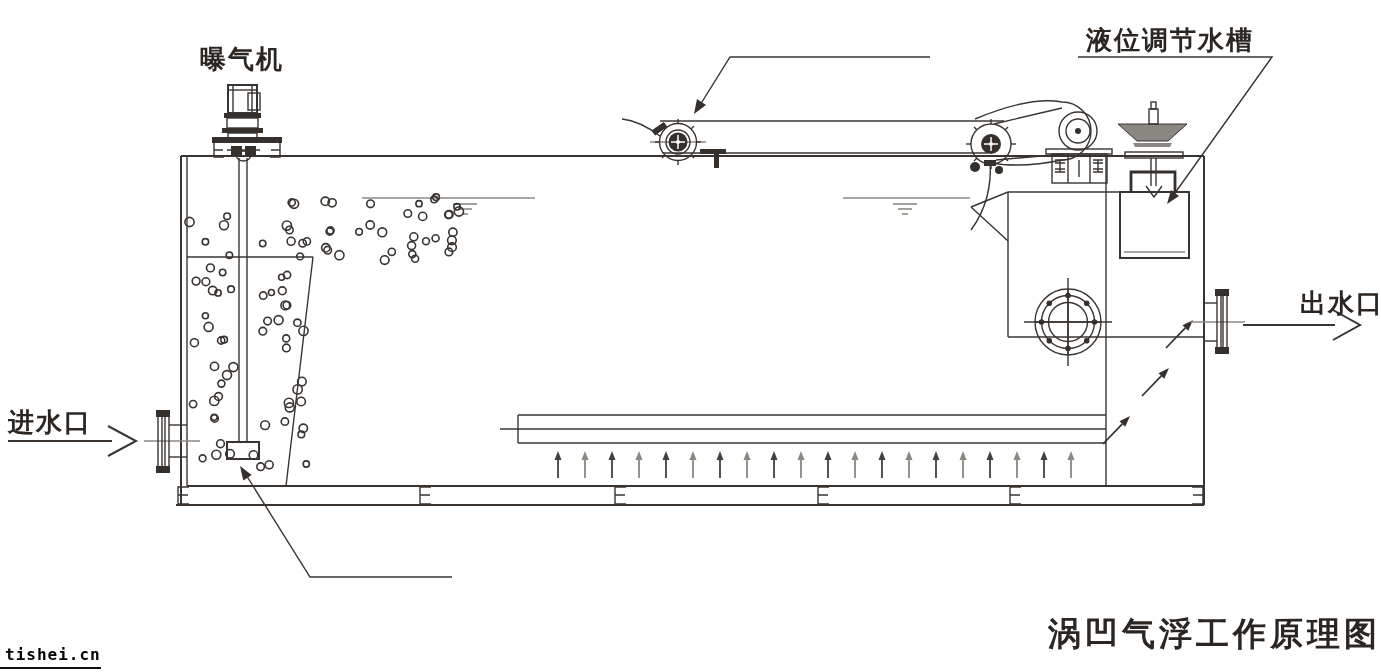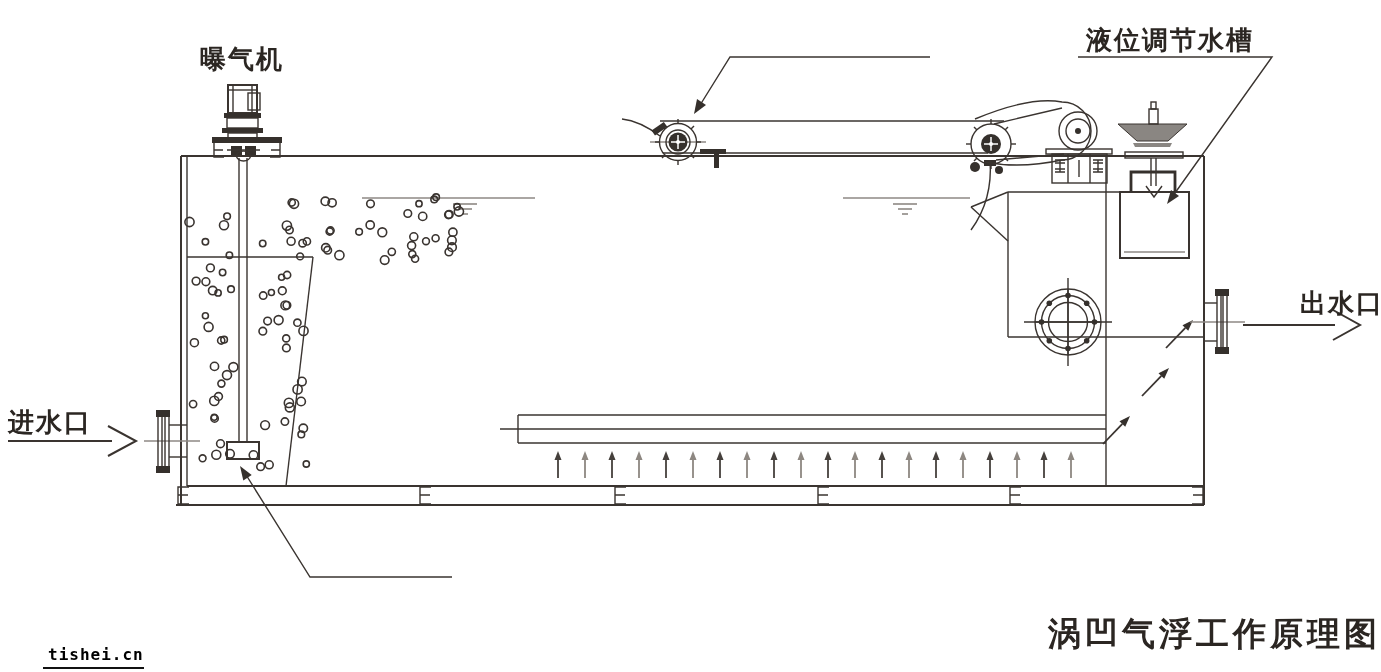--- a/index.html
+++ b/index.html
@@ -4,21 +4,21 @@
 <style>
   html,body{margin:0;padding:0;background:#ffffff;}
   #stage{position:relative;width:1381px;height:672px;background:#ffffff;overflow:hidden;
          font-family:"Liberation Sans","DejaVu Sans",sans-serif;color:#2b2622;}
   #stage svg{position:absolute;left:0;top:0;}
   .lbl{position:absolute;font-size:26px;font-weight:bold;letter-spacing:2px;color:#2b2622;white-space:nowrap;}
   .title{position:absolute;left:0;right:0;top:612px;text-align:right;font-size:33px;font-weight:bold;
          letter-spacing:4px;color:#2b2622;}
   .watermark{position:absolute;left:0;top:643px;width:96px;border-bottom:2px solid #111;
              font-family:"DejaVu Sans Mono","Liberation Mono",monospace;font-size:16px;font-weight:bold;
-             color:#000;padding:2px 0 3px 5px;letter-spacing:1px;margin-left:43px;}
+             color:#000;padding:2px 0 3px 5px;letter-spacing:1px;}
   
   .s  {stroke:#3a3430;stroke-width:2;fill:none;}
   .s1 {stroke:#3a3430;stroke-width:1.4;fill:none;}
   .s3 {stroke:#35302c;stroke-width:2.8;fill:none;}
   .lt {stroke:#8e8984;stroke-width:1.6;fill:none;}
   .fd {fill:#35302c;stroke:none;}
   .wh {fill:#ffffff;}
 </style>
 </head>
 <body>

